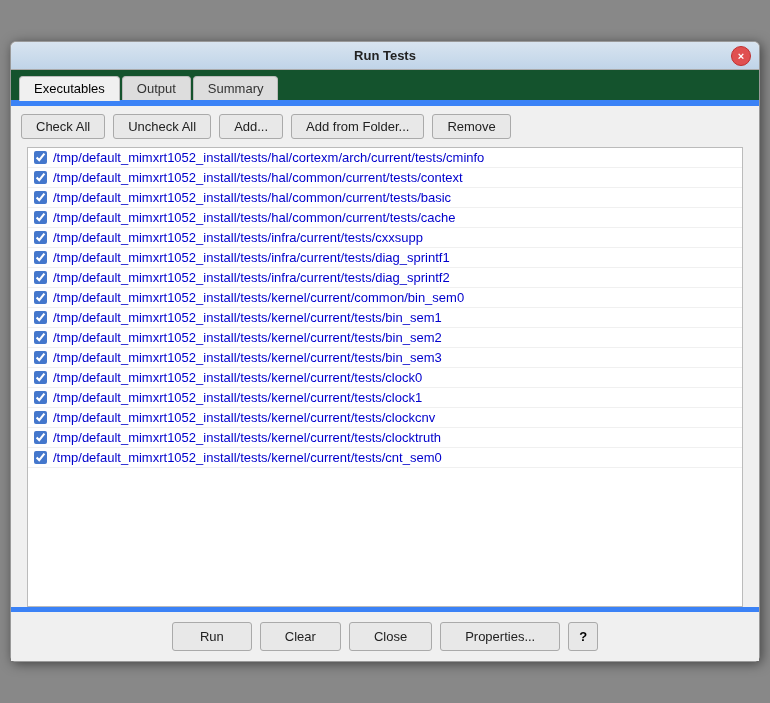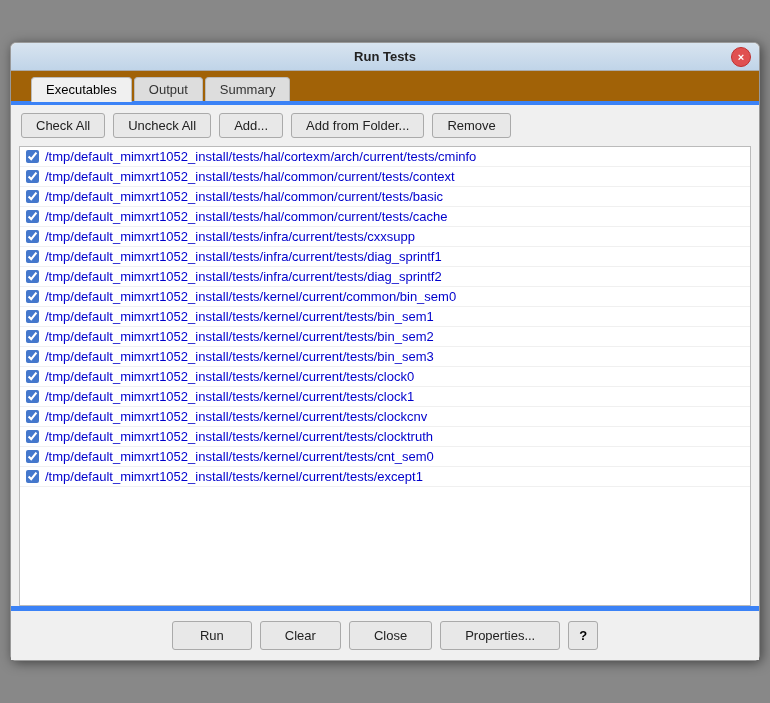--- a/index.html
+++ b/index.html
@@ -50,23 +50,23 @@
       cursor: pointer;
       display: flex;
       align-items: center;
       justify-content: center;
       color: white;
       font-size: 11px;
       font-weight: bold;
     }
     .tabs {
       display: flex;
-      padding: 6px 8px 0 20px;
-      background: #a16207;
-      border-bottom: 4px solid #3b82f6;
+      padding: 6px 8px 0 8px;
+      background: #14532d;
+      border-bottom: 6px solid #3b82f6;
       gap: 2px;
     }
     .tab {
       padding: 4px 14px;
       border: 1px solid #bbb;
       border-bottom: none;
       background: #ddd;
       cursor: pointer;
       border-radius: 4px 4px 0 0;
       font-size: 13px;
@@ -90,21 +90,21 @@
       background: #e8e8e8;
       border: 1px solid #aaa;
       border-radius: 3px;
       cursor: pointer;
       font-size: 13px;
       color: #222;
     }
     .list-area {
       flex: 1;
       overflow-y: auto;
-      margin: 0 8px;
+      margin: 0 16px;
       background: white;
       border: 1px solid #bbb;
       min-height: 460px;
       max-height: 460px;
     }
     .list-item {
       display: flex;
       align-items: center;
       padding: 2px 6px;
       border-bottom: 1px solid #f0f0f0;
@@ -232,24 +232,20 @@
         <span class="list-item-text">/tmp/default_mimxrt1052_install/tests/kernel/current/tests/clockcnv</span>
       </div>
       <div class="list-item">
         <input type="checkbox" checked="" style="">
         <span class="list-item-text">/tmp/default_mimxrt1052_install/tests/kernel/current/tests/clocktruth</span>
       </div>
       <div class="list-item">
         <input type="checkbox" checked="" style="">
         <span class="list-item-text">/tmp/default_mimxrt1052_install/tests/kernel/current/tests/cnt_sem0</span>
       </div>
-      <div class="list-item">
-        <input type="checkbox" checked="" style="">
-        <span class="list-item-text">/tmp/default_mimxrt1052_install/tests/kernel/current/tests/except1</span>
-      </div>
     </div>
 
   <div class="footer">
     <button class="footer-btn">Run</button>
     <button class="footer-btn">Clear</button>
     <button class="footer-btn">Close</button>
     <button class="footer-btn">Properties...</button>
     <button class="help-btn">?</button>
   </div>
 </div>

